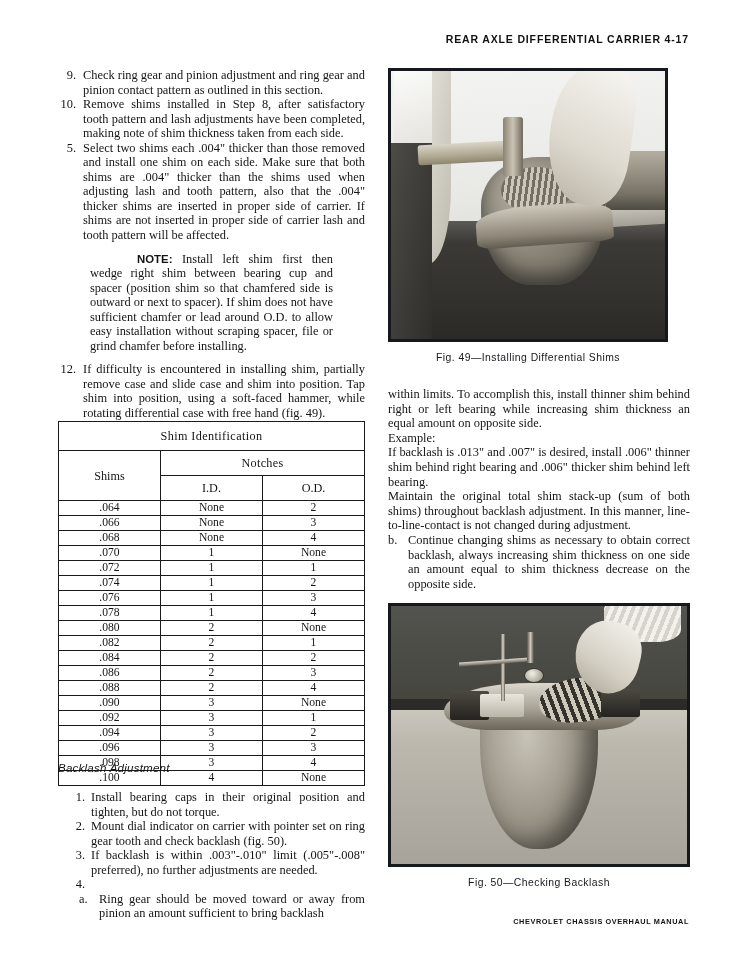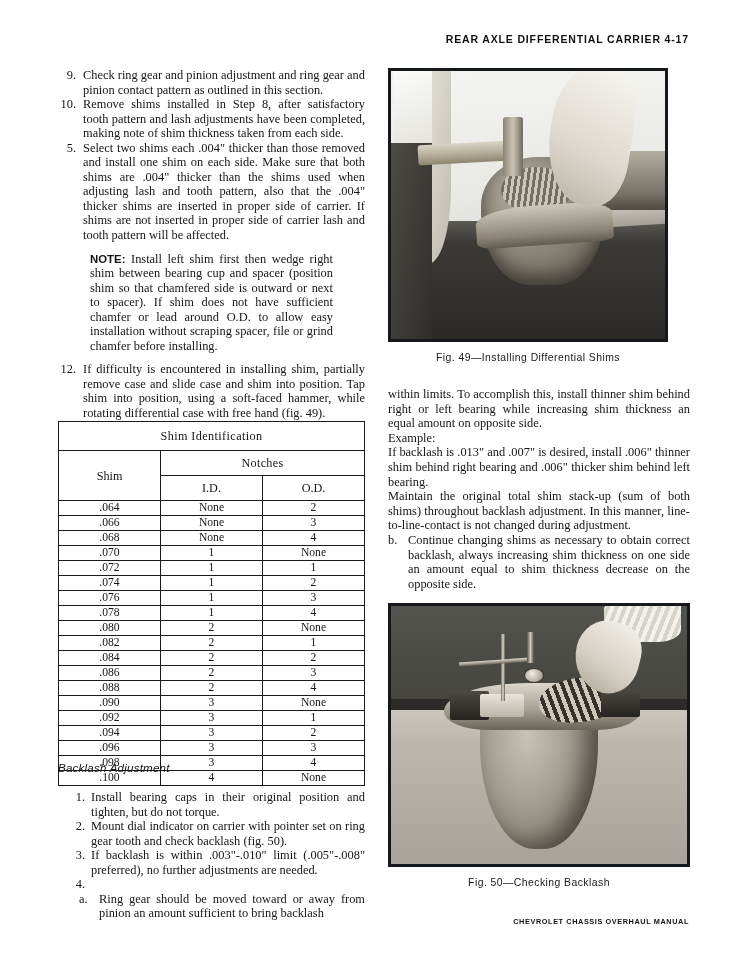--- a/index.html
+++ b/index.html
@@ -80,20 +80,21 @@
     width: 243px;
     font-size: 12.4px;
     line-height: 14.55px;
     text-align: justify;
     text-align-last: left;
   }
   .note-label {
     font-family: "Liberation Sans", sans-serif;
     font-weight: bold;
     font-size: 11.4px;
+    margin-left: 47px;
   }
 
   
   .shim-table-wrap {
     position: absolute;
     left: 58px;
     top: 421px;
     width: 307px;
   }
   table.shim {
@@ -405,21 +406,21 @@
     </div>
   </div>
 
   <div class="shim-table-wrap">
     <table class="shim">
       <thead>
         <tr>
           <th class="title" colspan="3">Shim Identification</th>
         </tr>
         <tr>
-          <th class="shim-col" rowspan="2">Shim</th>
+          <th class="shim-col" rowspan="2">Shims</th>
           <th class="notches" colspan="2">Notches</th>
         </tr>
         <tr>
           <th class="sub">I.D.</th>
           <th class="sub">O.D.</th>
         </tr>
       </thead>
       <tbody>
           <tr>
             <td class="val">.064</td>

